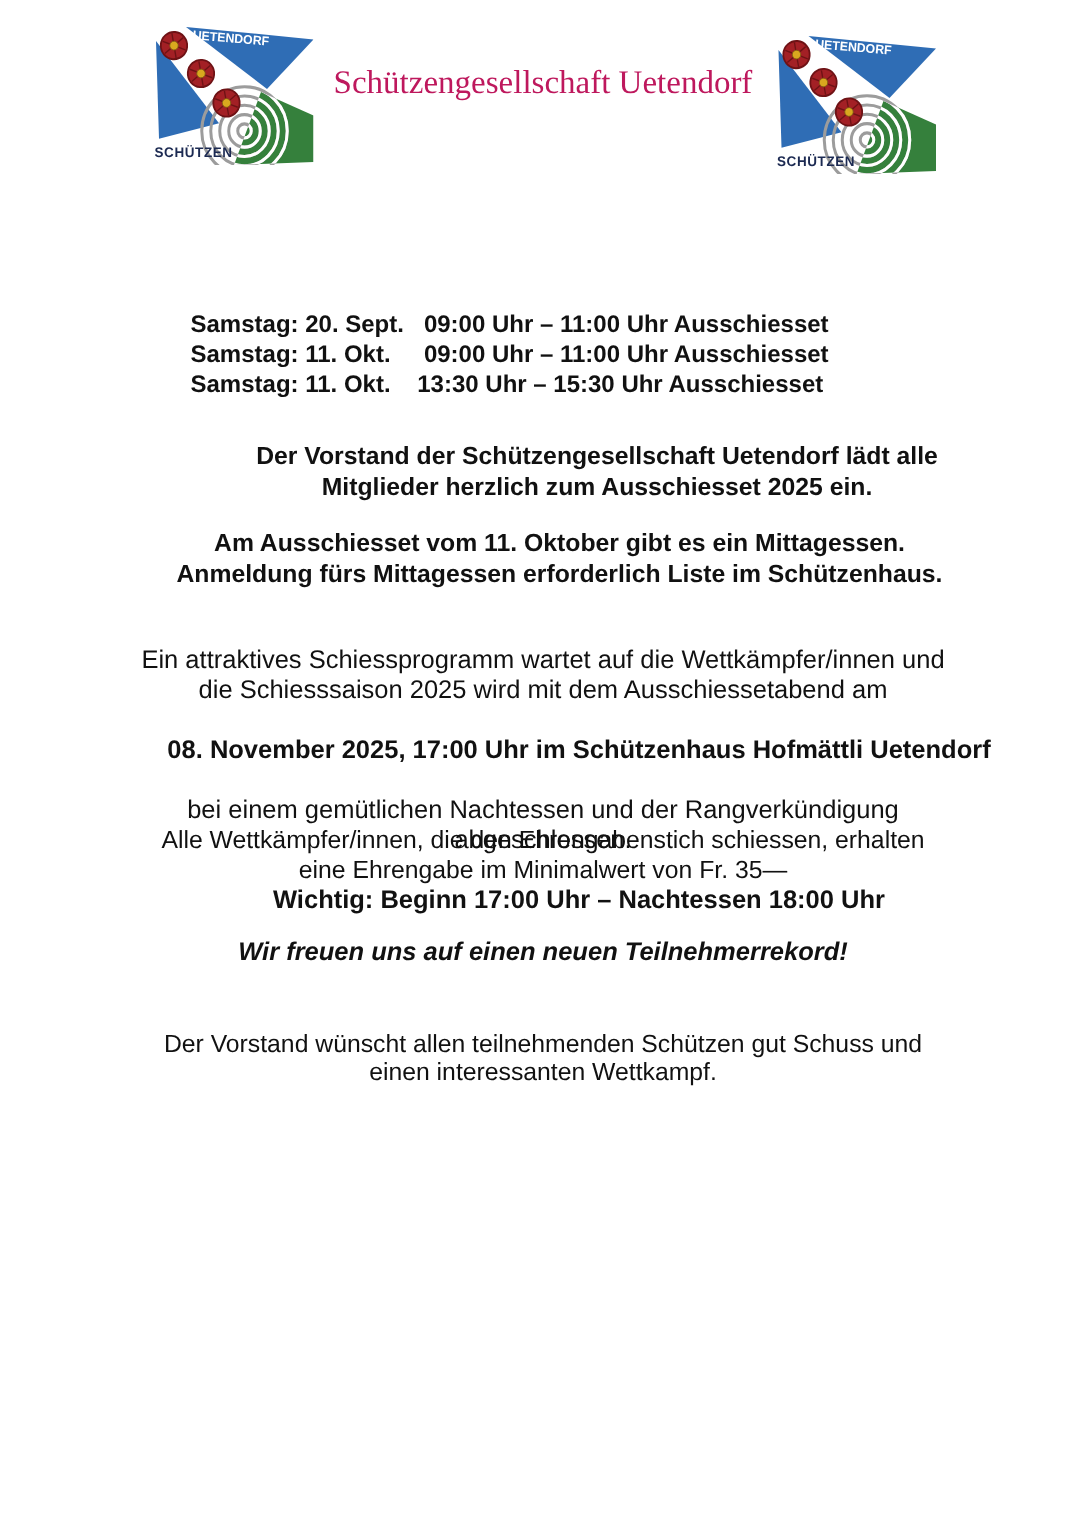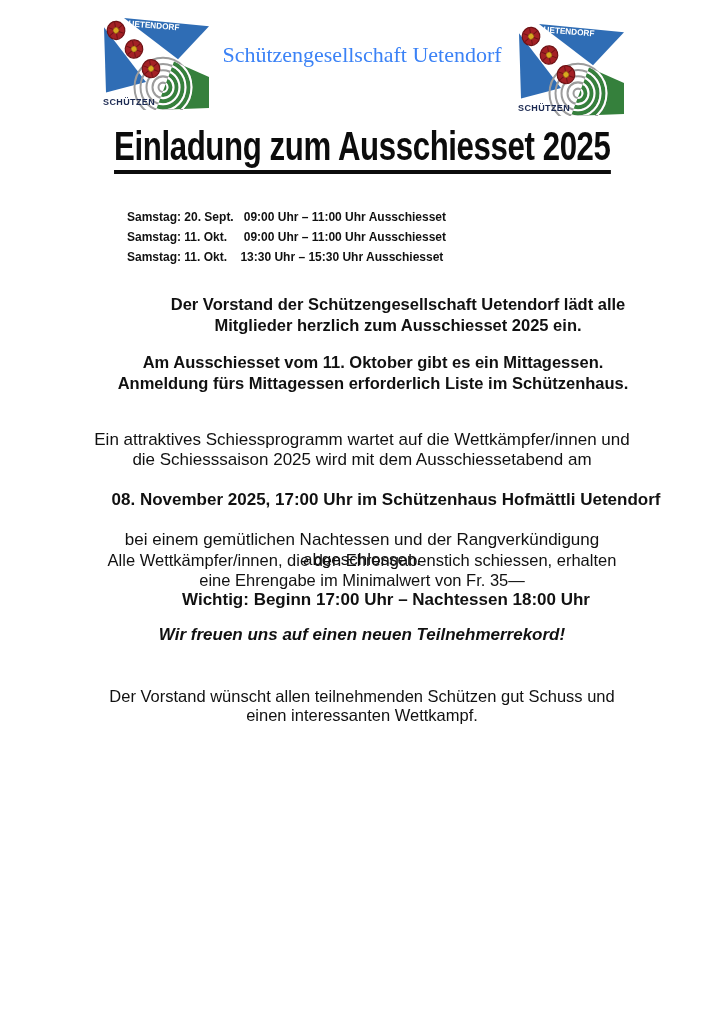--- a/index.html
+++ b/index.html
@@ -14,21 +14,21 @@
   }
   .logo { position: absolute; }
   .logo-left  { left: 103px; top: 18px; width: 106px; height: 92px; }
   .logo-right { left: 518px; top: 24px; width: 106px; height: 92px; }
   .club-name {
     position: absolute;
     top: 42px; left: 0; width: 100%;
     text-align: center;
     font-family: "Liberation Serif", serif;
     font-size: 22px;
-    color: #3b82f6;
+    color: #be185d;
   }
   .title-row {
     position: absolute;
     top: 124px; left: 0; width: 100%;
     text-align: center;
     line-height: 44px;
   }
   .title-text {
     display: inline-block;
     font-size: 40px;
@@ -37,21 +37,21 @@
     color: #0c0c0c;
     border-bottom: 4px solid #0c0c0c;
     padding-bottom: 2px;
     transform: scaleX(0.78);
     transform-origin: center;
     white-space: nowrap;
   }
   .schedule {
     position: absolute;
     left: 127px; top: 207px;
-    font-size: 12px;
+    font-size: 16px;
     font-weight: bold;
     line-height: 20px;
     white-space: pre;
     text-align: left;
   }
   .para {
     position: absolute;
     left: 0; width: 100%;
     text-align: center;
     white-space: pre-line;
@@ -191,23 +191,20 @@
           <line x1="0" y1="3" x2="0" y2="8" transform="rotate(180)"></line>
         <line x1="0" y1="3" x2="0" y2="8" transform="rotate(240)"></line>
           <line x1="0" y1="3" x2="0" y2="8" transform="rotate(300)"></line>
       </g>
       <circle r="2.8" stroke="#7a5c12" stroke-width="0.5" fill="#d9a81f"></circle>
     </g>
     <text x="51" y="10" text-anchor="middle" font-size="8.2" font-weight="bold" fill="#ffffff" font-family="Liberation Sans, sans-serif" transform="rotate(4.5 51 7)">UETENDORF</text>
     <text x="0" y="84" font-size="9" font-weight="bold" letter-spacing="0.4" font-family="Liberation Sans, sans-serif" fill="#1c2a52">SCHÜTZEN</text>
   </svg>
 
-  <div class="title-row">
-    <span class="title-text">Einladung zum Ausschiesset 2025</span>
-  </div>
 
   <div class="schedule">Samstag: 20. Sept.   09:00 Uhr – 11:00 Uhr Ausschiesset
 Samstag: 11. Okt.     09:00 Uhr – 11:00 Uhr Ausschiesset
 Samstag: 11. Okt.    13:30 Uhr – 15:30 Uhr Ausschiesset</div>
 
   <div class="para p-invitation">Der Vorstand der Schützengesellschaft Uetendorf lädt alle
 Mitglieder herzlich zum Ausschiesset 2025 ein.</div>
 
   <div class="para p-lunch">Am Ausschiesset vom 11. Oktober gibt es ein Mittagessen.
 Anmeldung fürs Mittagessen erforderlich Liste im Schützenhaus.</div>

